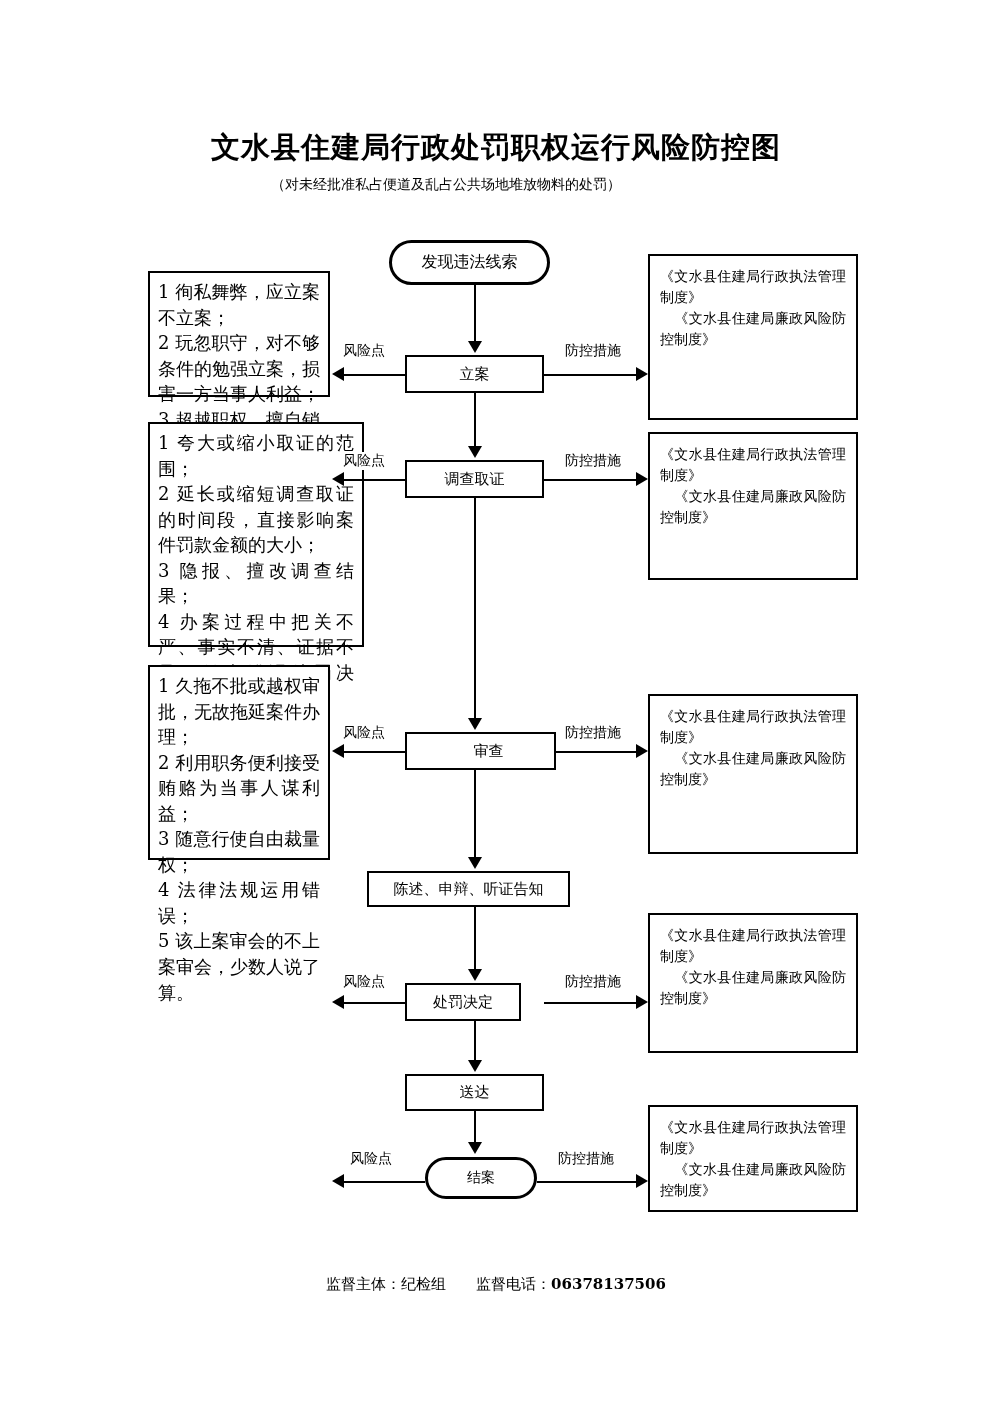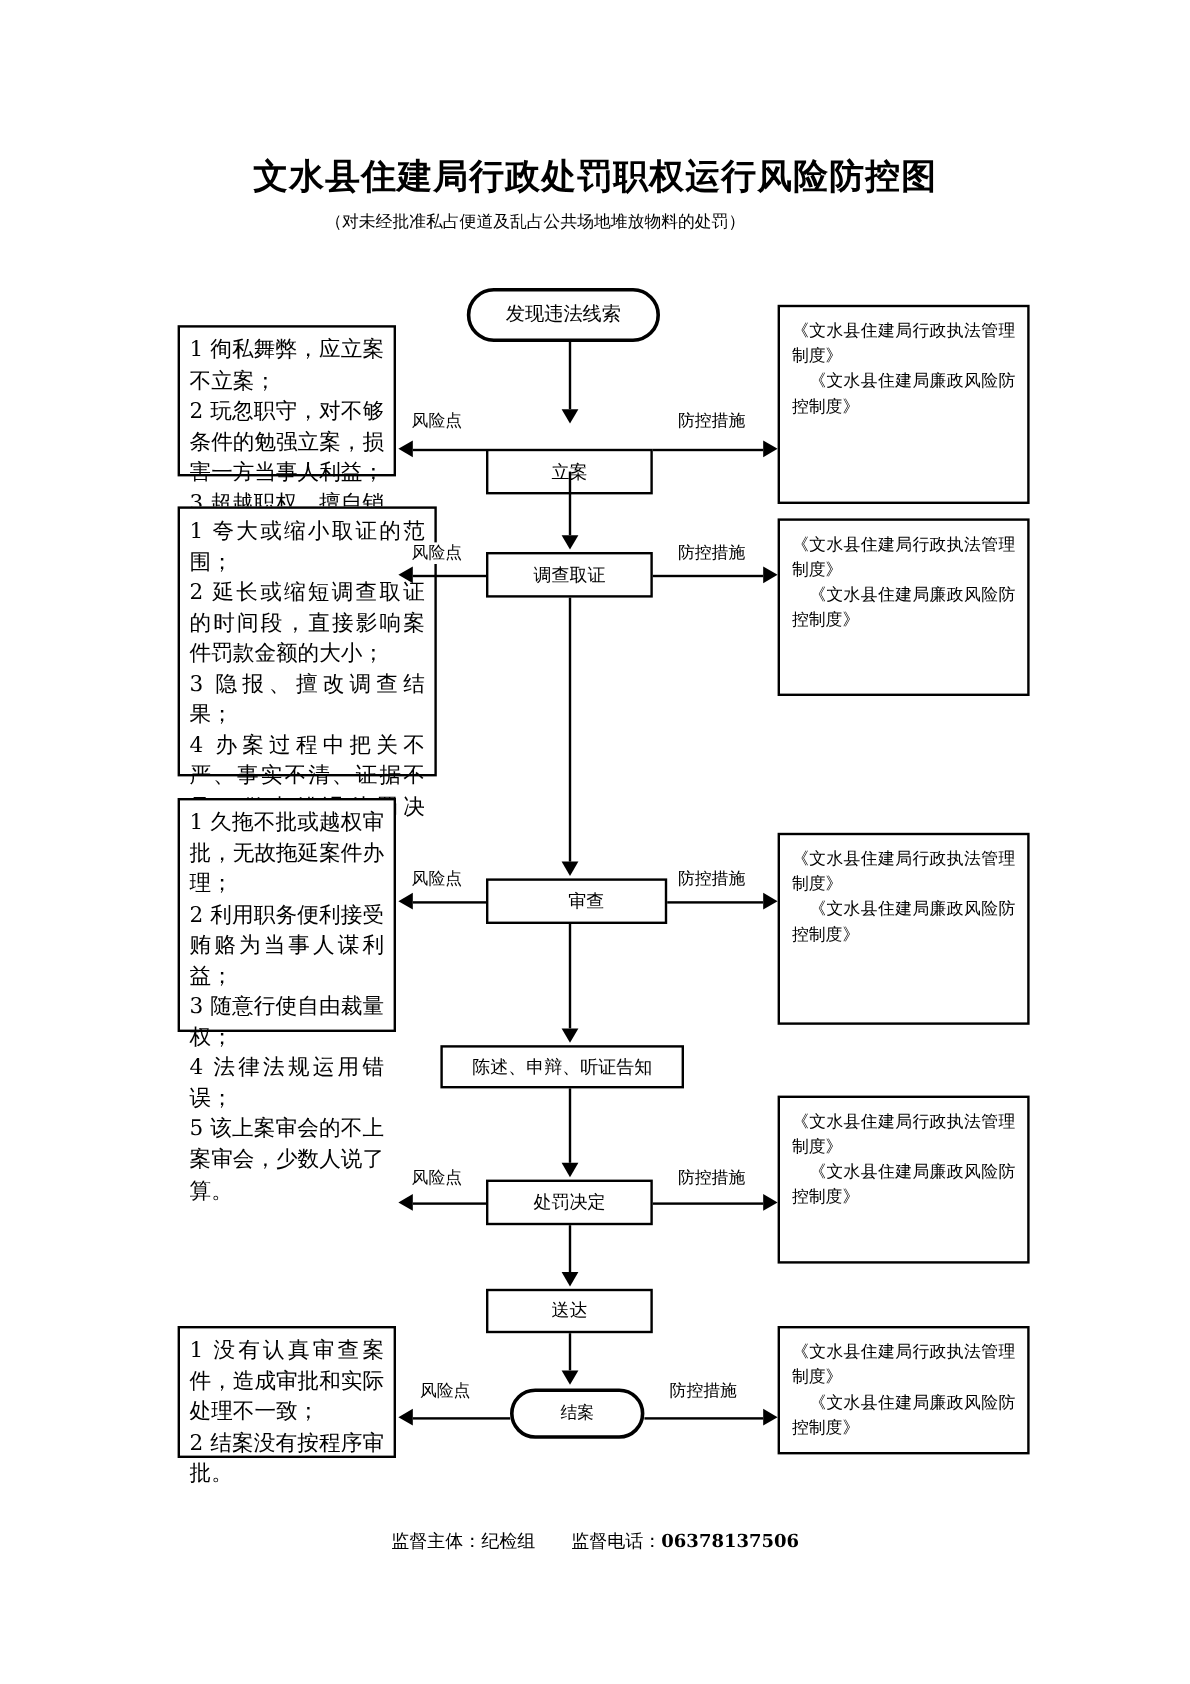--- a/index.html
+++ b/index.html
@@ -152,49 +152,47 @@
 5 丢失、损毁证据；
 6 以罚代管。</div>
 
   <div class="sidebox" style="left:148px; top:665px; width:182px; height:195px;">1 久拖不批或越权审批，无故拖延案件办理；
 2 利用职务便利接受贿赂为当事人谋利益；
 3 随意行使自由裁量权；
 4 法律法规运用错误；
 5 该上案审会的不上案审会，少数人说了算。</div>
 
 
-  <div class="sidebox" style="left:148px; top:1105px; width:182px; height:110px;">1 没有认真审查案件，造成审批和实际处理不一致；
-2 结案没有按程序审批。</div>
 
   <div class="sidebox right" style="left:648px; top:254px; width:210px; height:166px;">《文水县住建局行政执法管理制度》
 　《文水县住建局廉政风险防控制度》</div>
 
   <div class="sidebox right" style="left:648px; top:432px; width:210px; height:148px;">《文水县住建局行政执法管理制度》
 　《文水县住建局廉政风险防控制度》</div>
 
   <div class="sidebox right" style="left:648px; top:694px; width:210px; height:160px;">《文水县住建局行政执法管理制度》
 　《文水县住建局廉政风险防控制度》</div>
 
   <div class="sidebox right" style="left:648px; top:913px; width:210px; height:140px;">《文水县住建局行政执法管理制度》
 　《文水县住建局廉政风险防控制度》</div>
 
   <div class="sidebox right" style="left:648px; top:1105px; width:210px; height:107px;">《文水县住建局行政执法管理制度》
 　《文水县住建局廉政风险防控制度》</div>
 
   <div class="node start" style="left:389px; top:240px; width:161px; height:45px;">发现违法线索</div>
 
-  <div class="node" style="left:405px; top:355px; width:139px; height:38px;margin-top:19px;">立案</div>
+  <div class="node" style="left:405px; top:355px; width:139px; height:38px;">立案</div>
 
   <div class="node" style="left:405px; top:460px; width:139px; height:38px;">调查取证</div>
 
   <div class="node" style="left:405px; top:732px; width:151px; height:38px;padding-left:16px;">审查</div>
 
   <div class="node" style="left:367px; top:871px; width:203px; height:36px;">陈述、申辩、听证告知</div>
 
-  <div class="node" style="left:405px; top:983px; width:139px; height:38px;">处罚决定</div>
+  <div class="node" style="left:405px; top:983px; width:116px; height:38px;">处罚决定</div>
 
   <div class="node" style="left:405px; top:1074px; width:139px; height:37px;">送达</div>
 
   <div class="node end" style="left:425px; top:1157px; width:112px; height:42px;">结案</div>
 
   <div class="vline" style="left:474px; top:285px; height:56px;"></div>
   <div class="arrow-down" style="left:468px; top:341px;"></div>
 
   <div class="vline" style="left:474px; top:393px; height:53px;"></div>
   <div class="arrow-down" style="left:468px; top:446px;"></div>

